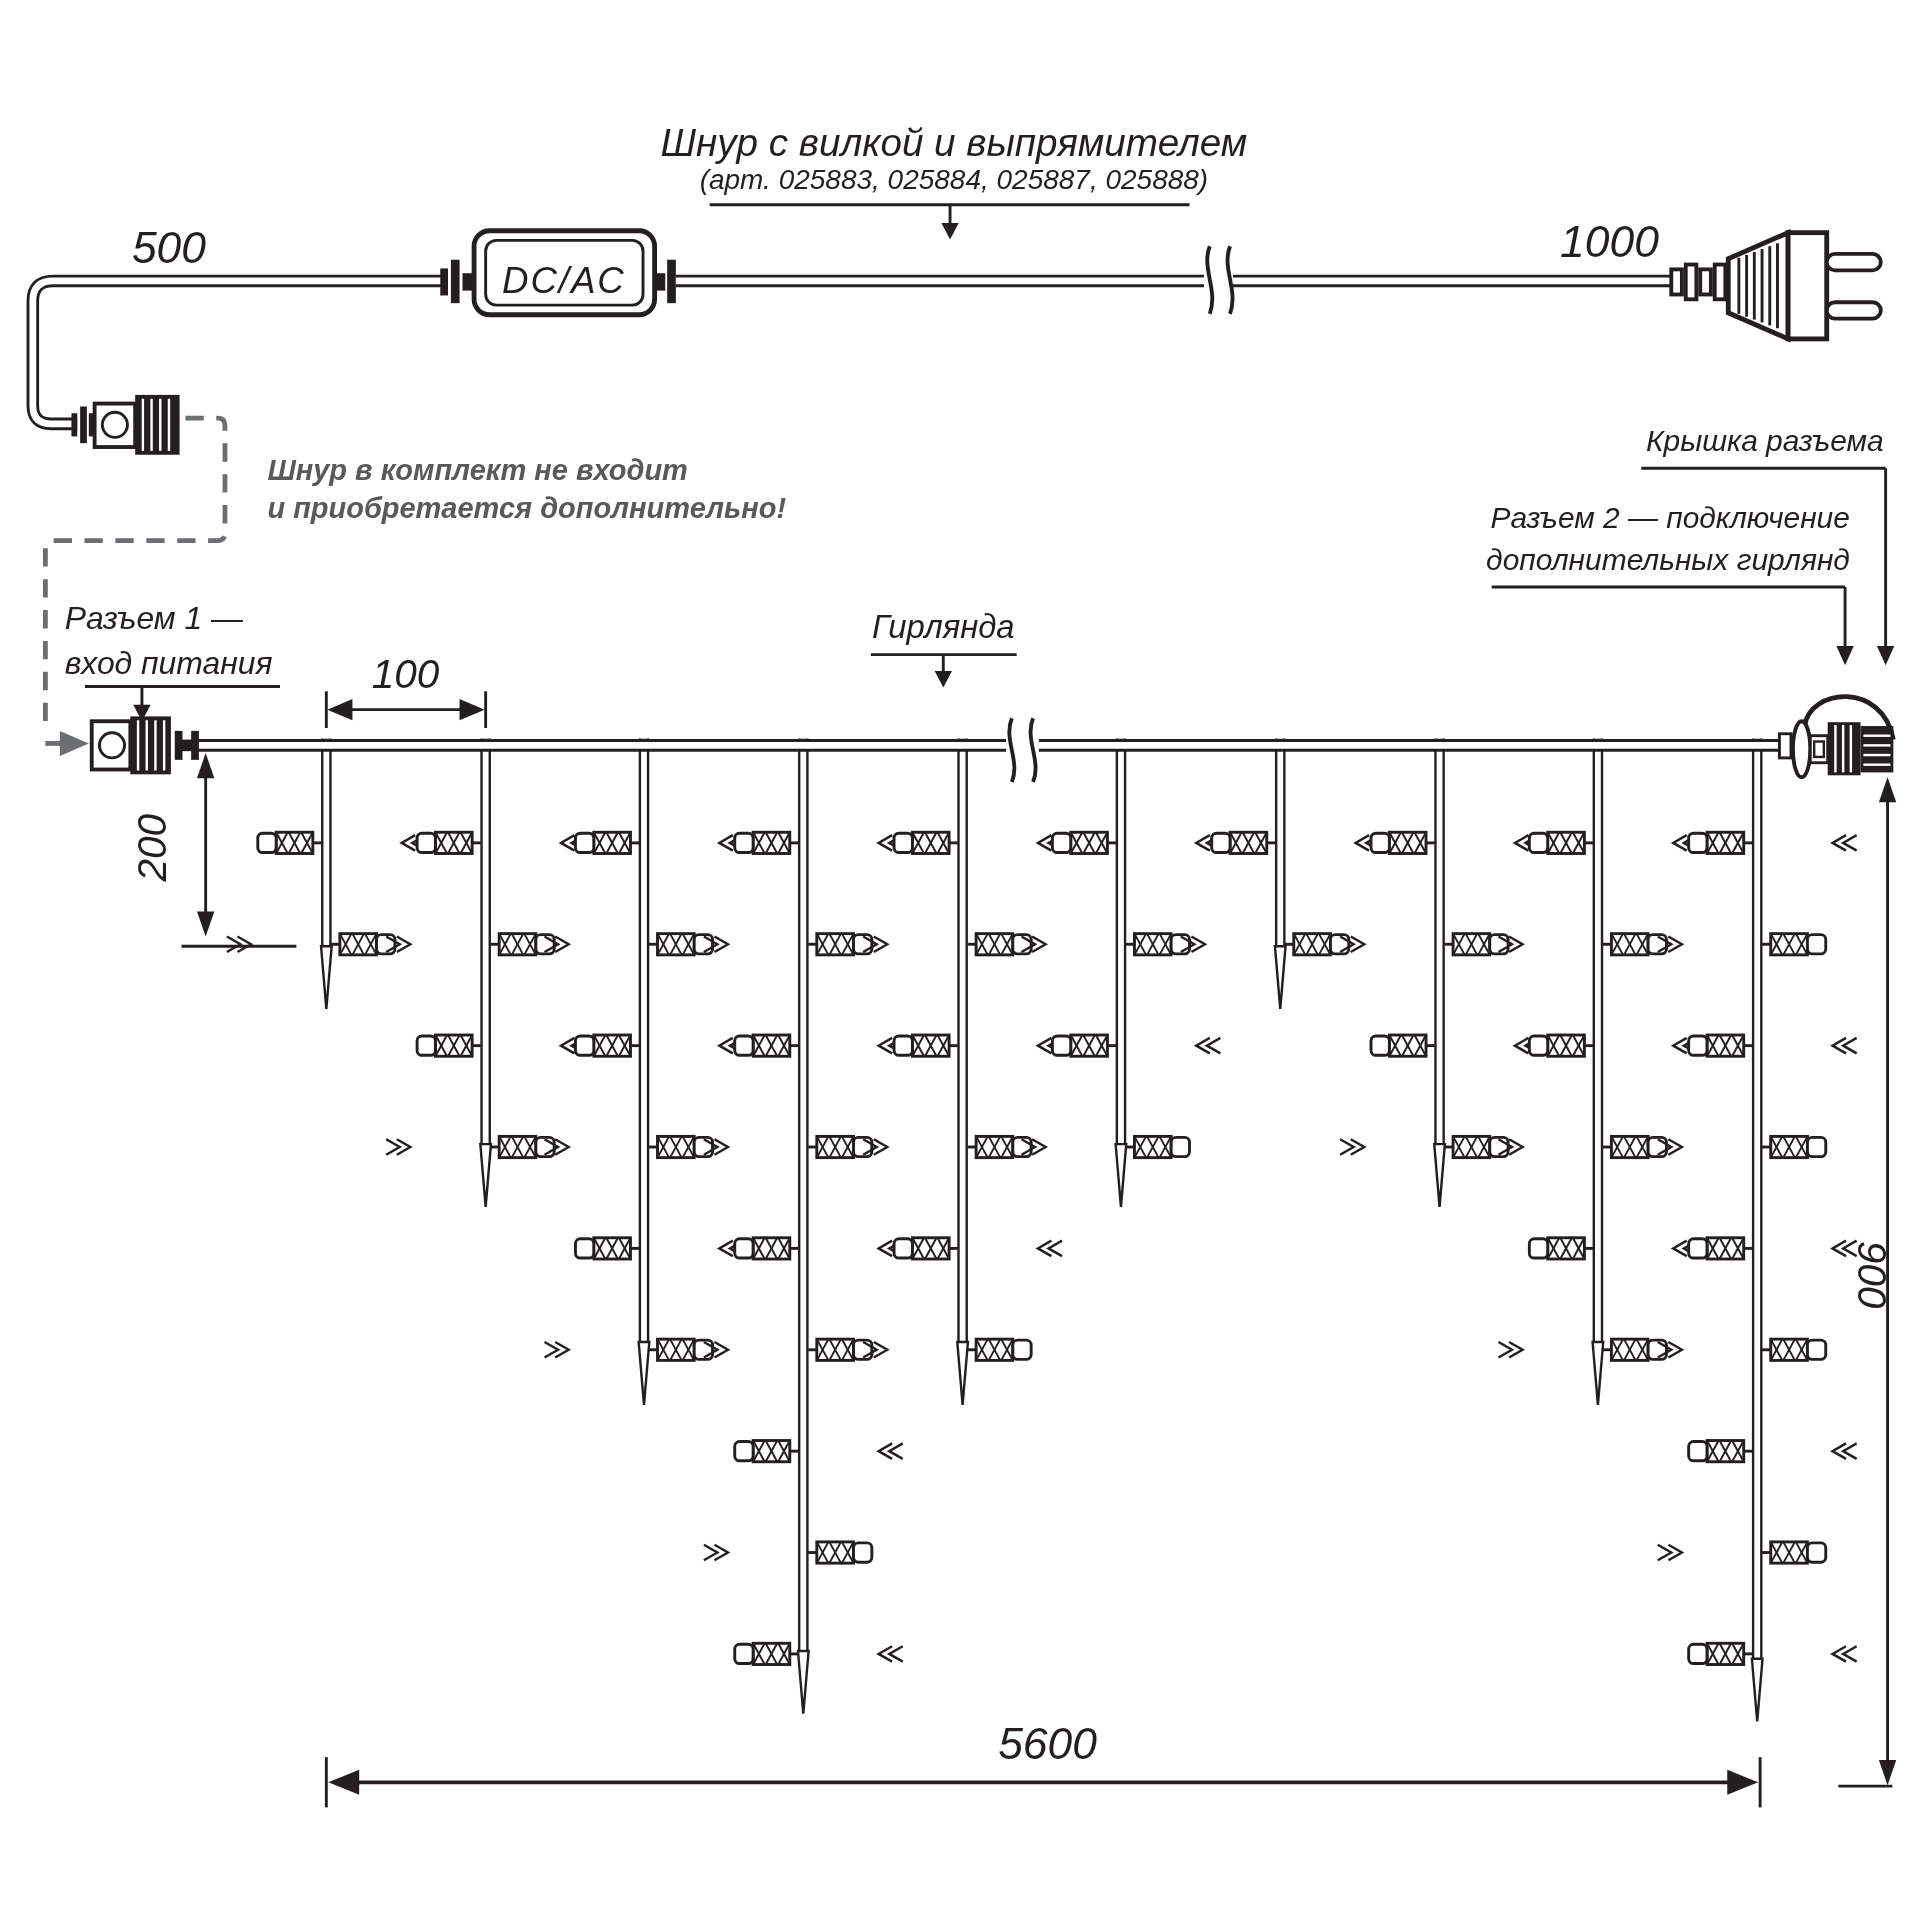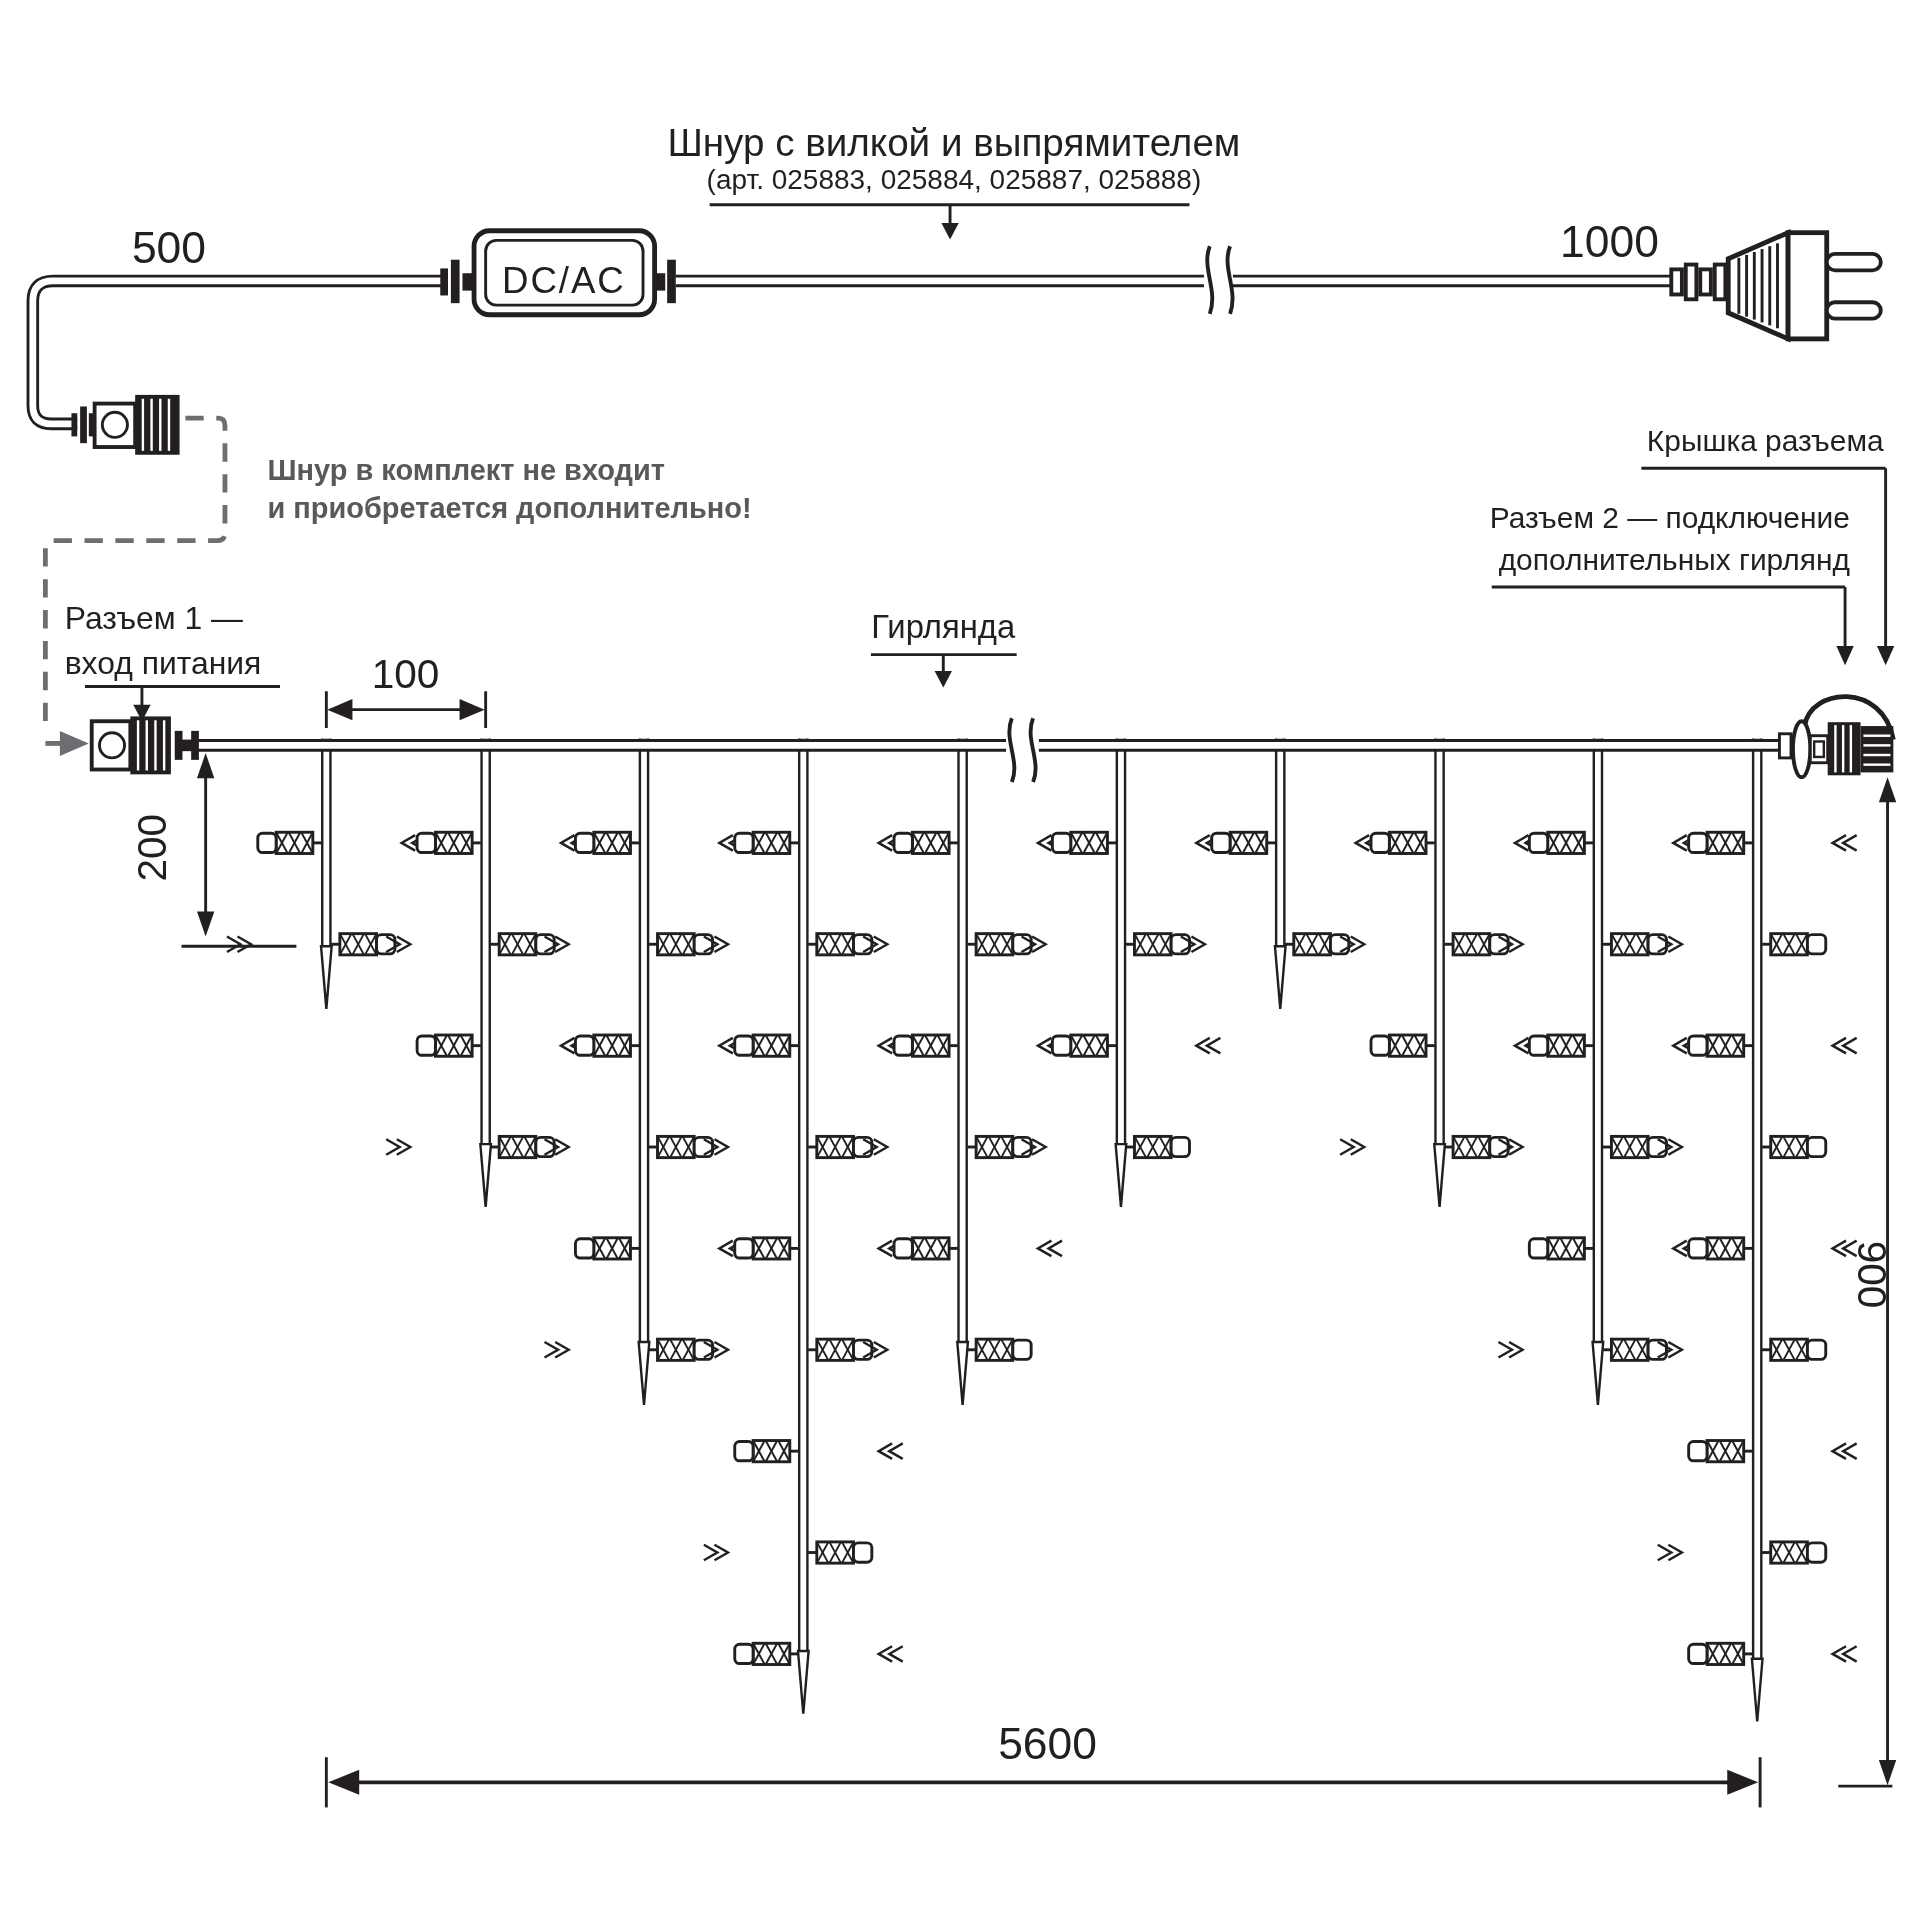--- a/index.html
+++ b/index.html
@@ -1,16 +1,16 @@
 <!DOCTYPE html>
 <html><head>
 <meta charset="utf-8">
 <style>
   html,body { margin:0; padding:0; background:#ffffff; }
-  #stage { width:1931px; height:1931px; position:relative; }
+  #stage { width:1931px; height:1931px; position:relative;font-style:italic; }
   svg { display:block; }
   text { font-family:"Liberation Sans", sans-serif; fill:#231f20; }
   .t40 { font-size:40px; } .t29 { font-size:29px; } .t46 { font-size:46px; }
   .t38 { font-size:38px; letter-spacing:2px; } .t33 { font-size:33px; }
   .t42 { font-size:42px; } .t34 { font-size:34px; } .t31 { font-size:31px; }
   .note { fill:#58595b; font-weight:bold; font-size:30px; }
   .ln  { stroke:#231f20; fill:none; }
   .w2  { stroke-width:2.5; } .w3 { stroke-width:3; } .w4 { stroke-width:4; } .w5 { stroke-width:5; }
   .blk { fill:#231f20; stroke:none; }
   .wht { fill:#ffffff; }

